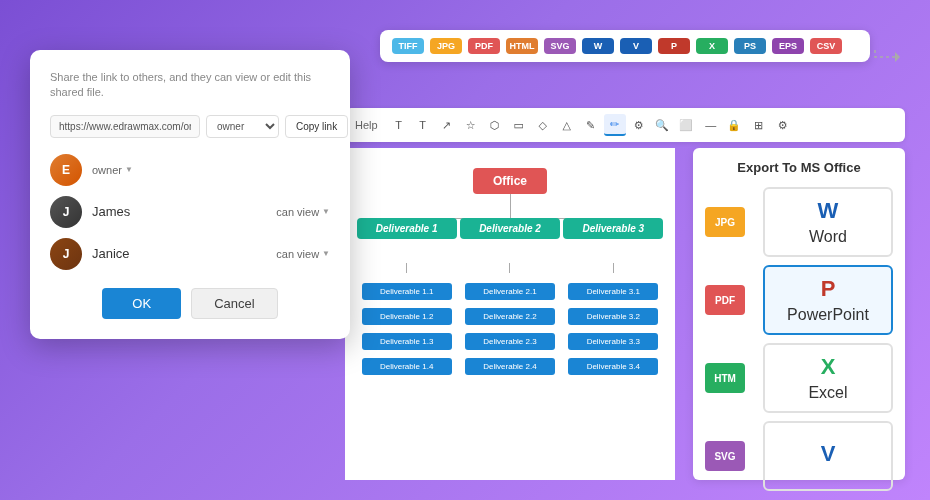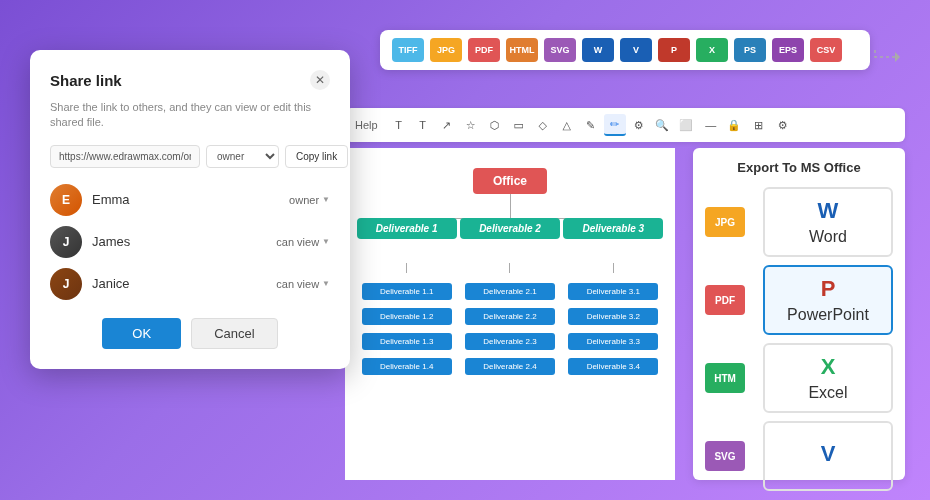--- a/index.html
+++ b/index.html
@@ -23,21 +23,21 @@
       padding: 8px 12px;
       display: flex;
       align-items: center;
       gap: 6px;
       box-shadow: 0 2px 10px rgba(0,0,0,0.15);
       z-index: 10;
     }
 
     .format-icon {
       width: 32px;
-      height: 24px;
+      height: 16px;
       border-radius: 4px;
       display: flex;
       align-items: center;
       justify-content: center;
       font-size: 9px;
       font-weight: bold;
       color: #fff;
       cursor: pointer;
       flex-shrink: 0;
     }
@@ -496,42 +496,37 @@
 
     <div class="export-small-icon" style="background:#9b59b6;">SVG</div>
     <div class="export-large-card">
       <div style="font-size:22px; font-weight:bold; color:#1a5fb4; margin-bottom:4px;">V</div>
     </div>
   </div>
 </div>
 
 <div class="dialog-overlay">
   <div class="dialog">
-    <div class="dialog-header">
-      <span class="dialog-title">Share link</span>
-      <button class="dialog-close">✕</button>
-    </div>
 
     <p class="dialog-desc">Share the link to others, and they can view or edit this shared file.</p>
 
     <div class="link-row">
       <input class="link-input" type="text" readonly="" value="https://www.edrawmax.com/online/fil" style="">
       <select class="role-select">
         <option>owner</option>
         <option>can view</option>
         <option>can edit</option>
       </select>
       <button class="copy-btn">Copy link</button>
     </div>
 
     <div class="user-list">
 
       <div class="user-row">
         <div class="avatar" style="background: linear-gradient(135deg, #e07d30, #d35400);">E</div>
-        <span class="user-name">Emma</span>
         <span class="user-role">
           <span>owner</span>
           <span class="chevron">▼</span>
         </span>
       </div>
 
       <div class="user-row">
         <div class="avatar" style="background: linear-gradient(135deg, #555, #333);">J</div>
         <span class="user-name">James</span>
         <span class="user-role">

